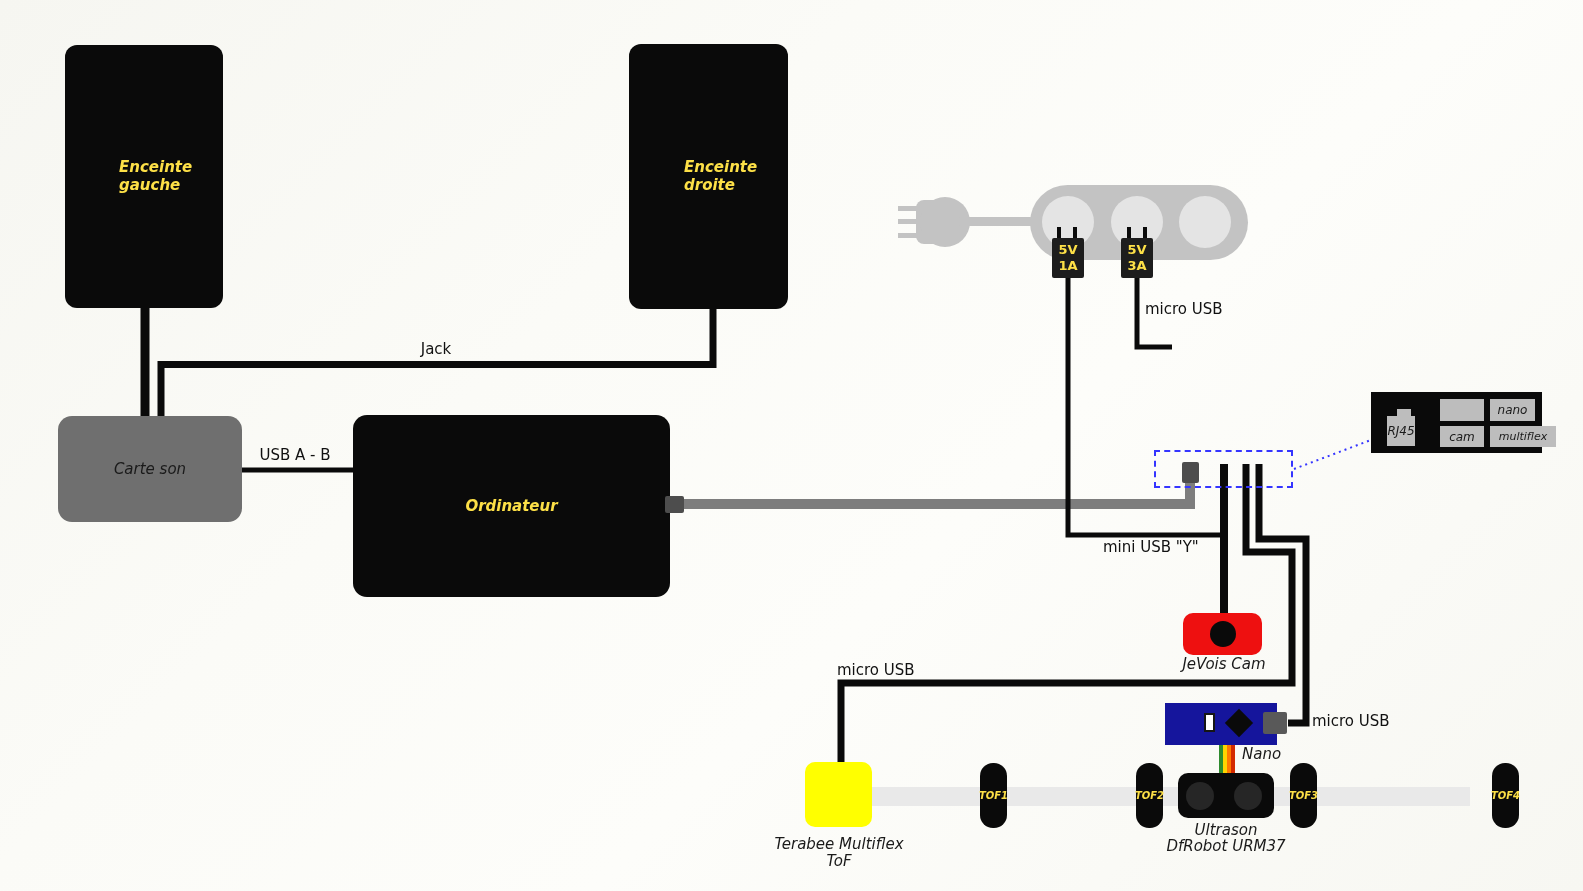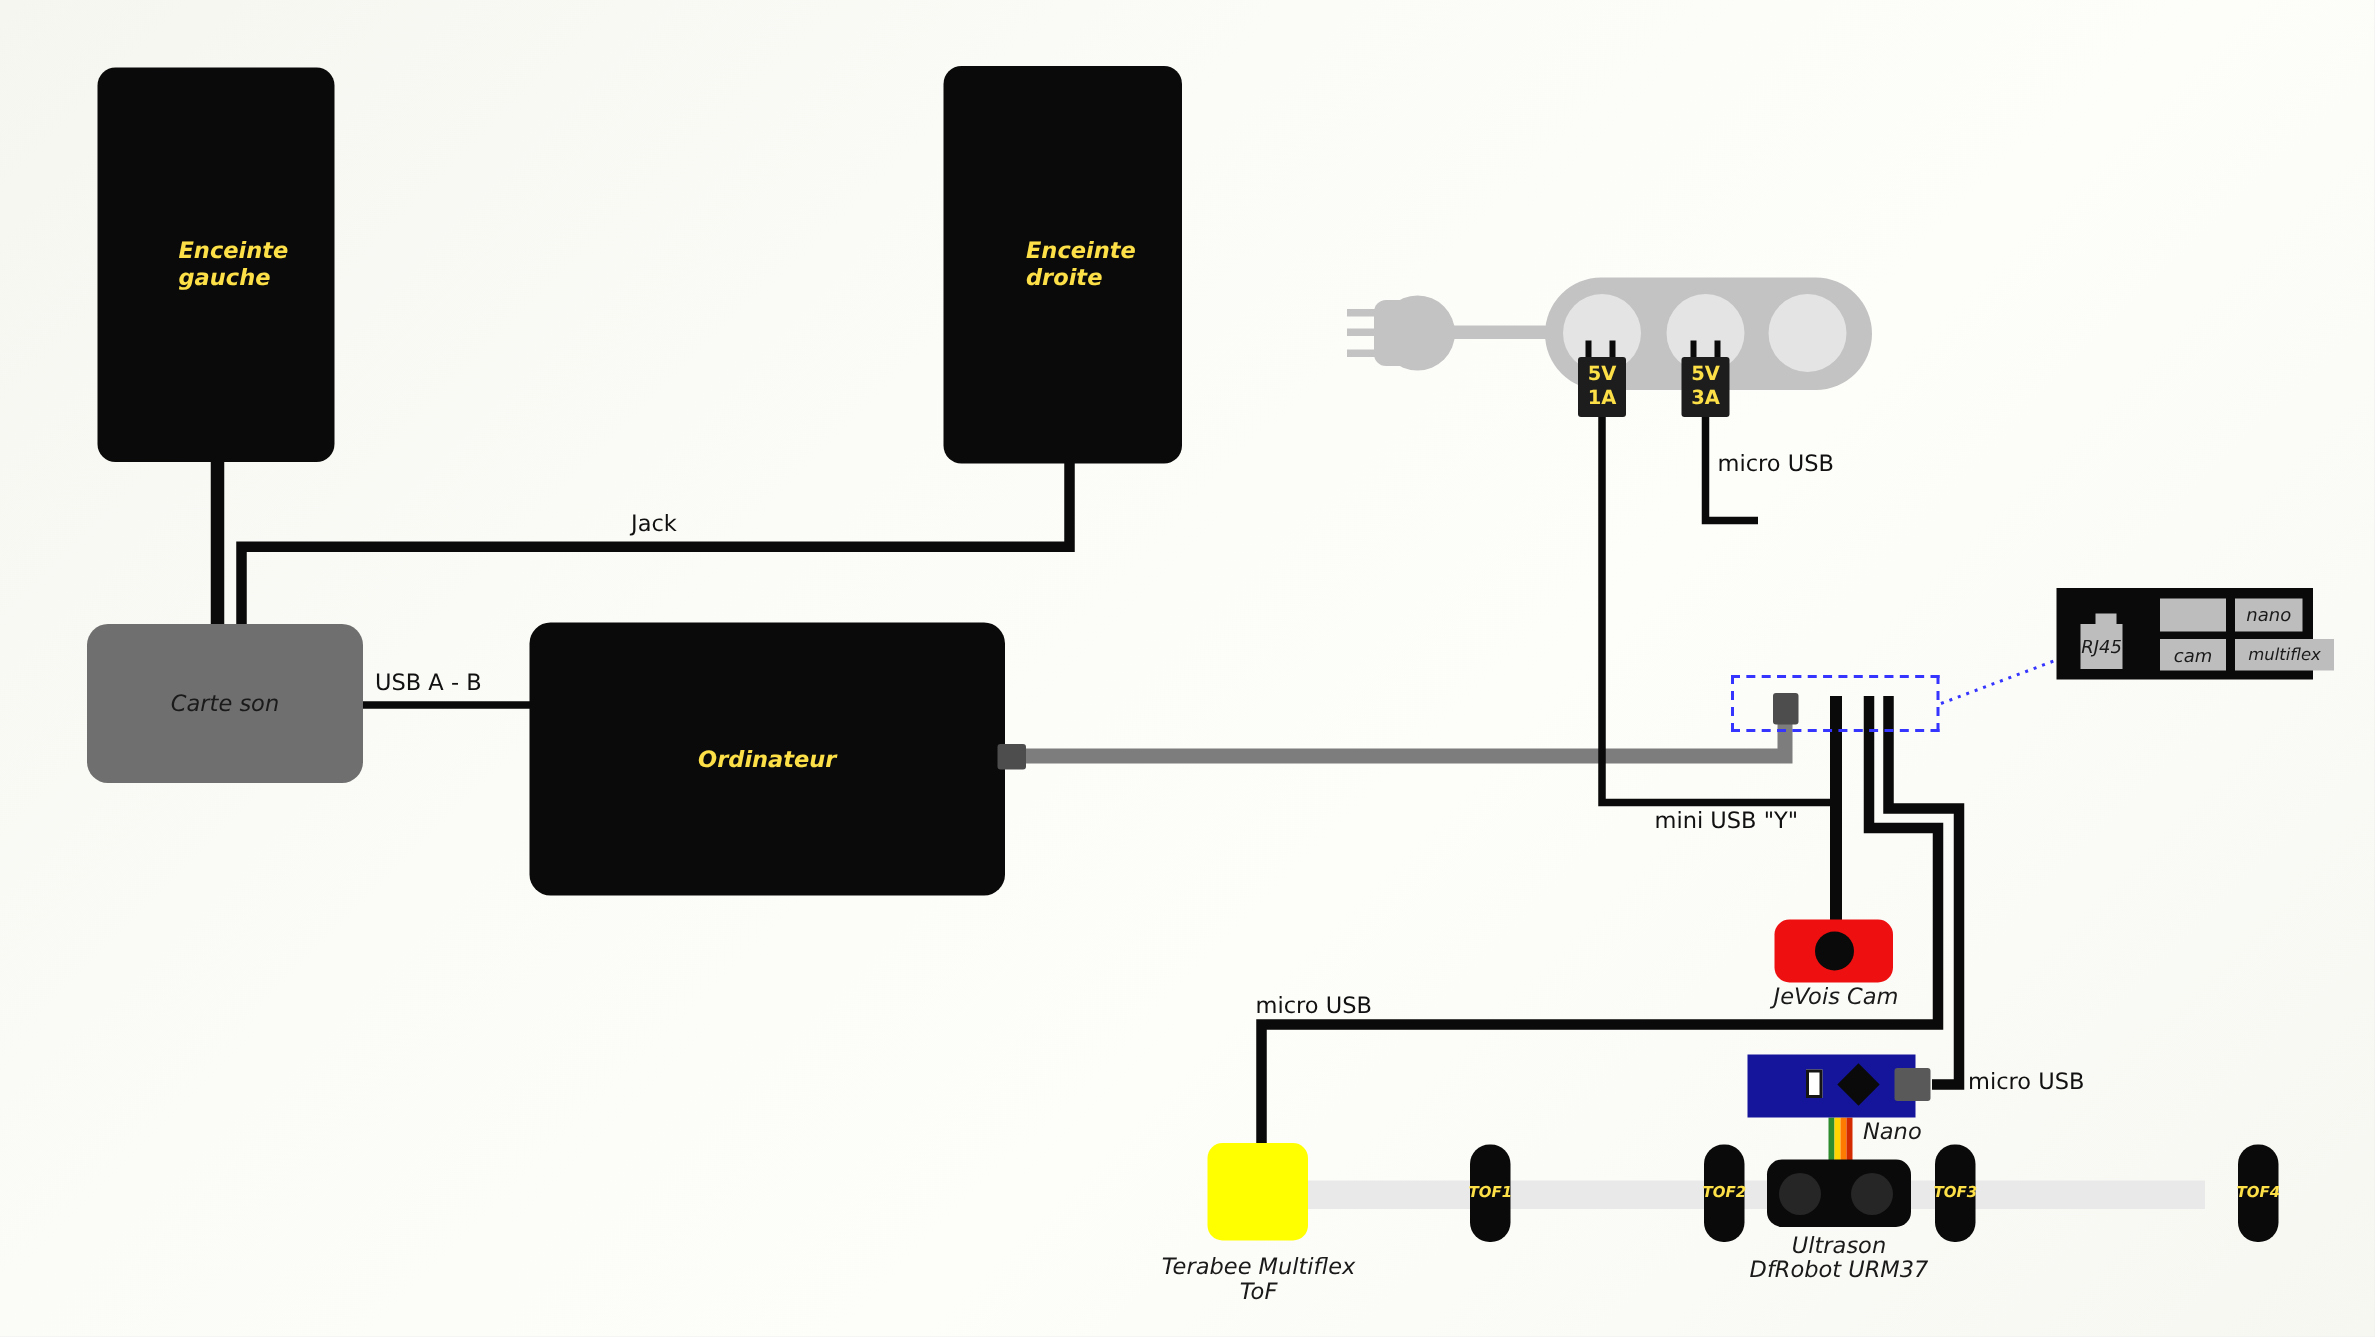--- a/index.html
+++ b/index.html
@@ -159,19 +159,19 @@
   <div class="box z2 black-box" style="left:1178px;top:773px;width:96px;height:45px;border-radius:10px;">
     <div class="box" style="left:8px;top:9px;width:28px;height:28px;border-radius:50%;background:var(--urm-eye);"></div>
     <div class="box" style="left:56px;top:9px;width:28px;height:28px;border-radius:50%;background:var(--urm-eye);"></div>
   </div>
   <div class="abs z2 comp-label dark-text" style="left:1146px;top:822px;width:160px;text-align:center;font-size:15px;line-height:16px;">
     <div>Ultrason</div>
     <div>DfRobot URM37</div>
   </div>
 
   <div class="wire-label z2" style="left:400px;top:340px;width:72px;text-align:center;">Jack</div>
-  <div class="wire-label z2" style="left:250px;top:446px;width:90px;text-align:left;">USB A - B</div>
+  <div class="wire-label z2" style="left:250px;top:446px;width:90px;text-align:center;">USB A - B</div>
   <div class="wire-label z2" style="left:1145px;top:300px;">micro USB</div>
   <div class="wire-label z2" style="left:1103px;top:538px;">mini USB "Y"</div>
   <div class="wire-label z2" style="left:837px;top:661px;">micro USB</div>
   <div class="wire-label z2" style="left:1312px;top:712px;">micro USB</div>
 
 </div>
 
 </body></html>

